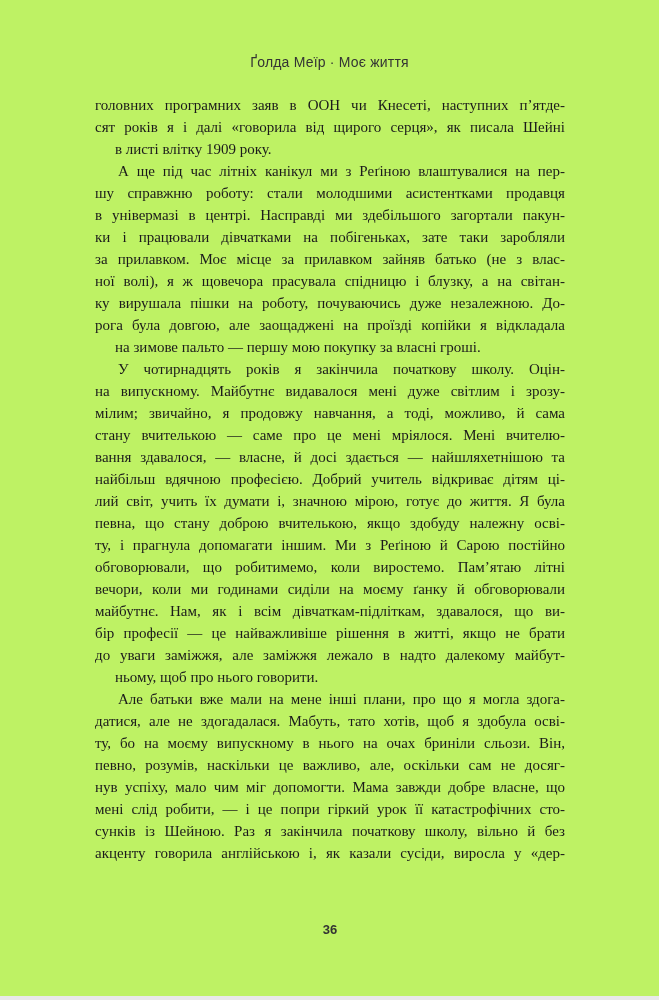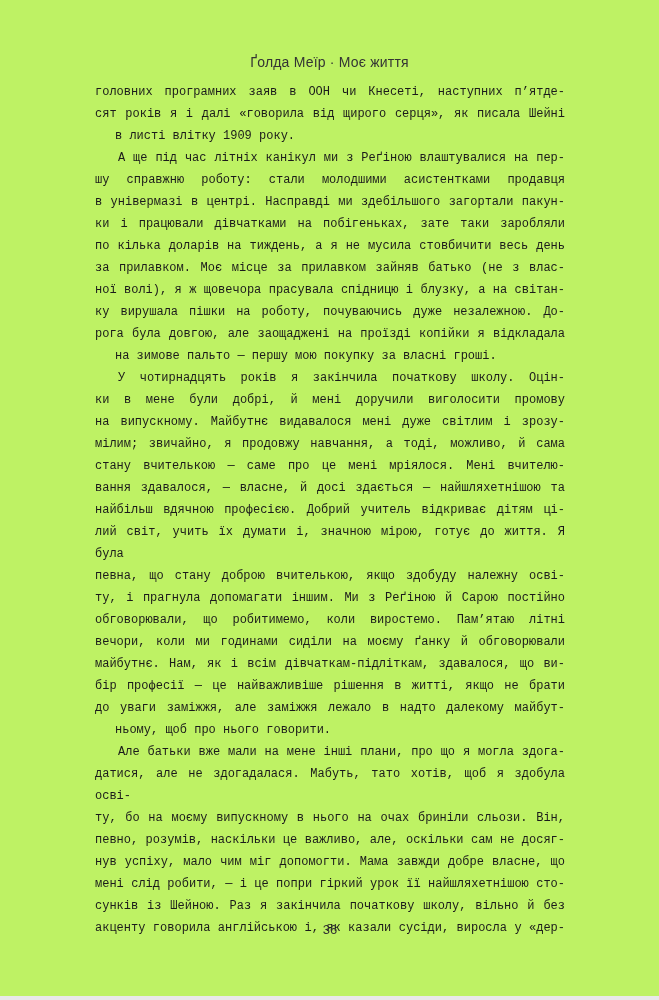--- a/index.html
+++ b/index.html
@@ -14,42 +14,43 @@
     position: absolute;
     top: 54px; left: 0; right: 0;
     text-align: center;
     font-family: "Liberation Sans", sans-serif;
     font-size: 14px;
     letter-spacing: 0.2px;
     color: #343434;
   }
   .body-text {
     position: absolute;
-    left: 95px; top: 81px;
+    left: 95px; top: 94px;
     width: 470px;
-    font-family: Liberation Mono, monospace;
-    font-size: 12px;
+    font-family: Liberation Serif, serif;
+    font-size: 15px;
     line-height: 22px;
     color: #1b1b1b;
   }
   .ln {
     text-align: justify;
     text-align-last: justify;
     min-height: 22px;
   }
   .ln.end { text-align-last: left; margin-left: 20px; }
   .ln.ind { text-indent: 23px; }
   .page-number {
     position: absolute;
     top: 922px; left: 95px;
     width: 470px;
     text-align: center;
     font-family: "Liberation Sans", sans-serif;
     font-size: 13px;
     color: #333333;
+    font-weight: bold;
   }
 </style>
 </head>
 <body>
 
 <div class="page">
 
   <div class="running-header">Ґолда Меїр · Моє життя</div>
 
   <div class="body-text">
@@ -58,31 +59,29 @@
       <div class="ln">головних програмних заяв в ООН чи Кнесеті, наступних п’ятде-</div>
       <div class="ln">сят років я і далі «говорила від щирого серця», як писала Шейні</div>
       <div class="ln end">в листі влітку 1909 року.</div>
     </div>
 
     <div>
       <div class="ln ind">А ще під час літніх канікул ми з Реґіною влаштувалися на пер-</div>
       <div class="ln">шу справжню роботу: стали молодшими асистентками продавця</div>
       <div class="ln">в універмазі в центрі. Насправді ми здебільшого загортали пакун-</div>
       <div class="ln">ки і працювали дівчатками на побігеньках, зате таки заробляли</div>
-      <div class="ln">по кілька доларів на тиждень, а я не мусила стовбичити весь день</div>
       <div class="ln">за прилавком. Моє місце за прилавком зайняв батько (не з влас-</div>
       <div class="ln">ної волі), я ж щовечора прасувала спідницю і блузку, а на світан-</div>
       <div class="ln">ку вирушала пішки на роботу, почуваючись дуже незалежною. До-</div>
       <div class="ln">рога була довгою, але заощаджені на проїзді копійки я відкладала</div>
       <div class="ln end">на зимове пальто — першу мою покупку за власні гроші.</div>
     </div>
 
     <div>
       <div class="ln ind">У чотирнадцять років я закінчила початкову школу. Оцін-</div>
-      <div class="ln">ки в мене були добрі, й мені доручили виголосити промову</div>
       <div class="ln">на випускному. Майбутнє видавалося мені дуже світлим і зрозу-</div>
       <div class="ln">мілим; звичайно, я продовжу навчання, а тоді, можливо, й сама</div>
       <div class="ln">стану вчителькою — саме про це мені мріялося. Мені вчителю-</div>
       <div class="ln">вання здавалося, — власне, й досі здається — найшляхетнішою та</div>
       <div class="ln">найбільш вдячною професією. Добрий учитель відкриває дітям ці-</div>
       <div class="ln">лий світ, учить їх думати і, значною мірою, готує до життя. Я була</div>
       <div class="ln">певна, що стану доброю вчителькою, якщо здобуду належну осві-</div>
       <div class="ln">ту, і прагнула допомагати іншим. Ми з Реґіною й Сарою постійно</div>
       <div class="ln">обговорювали, що робитимемо, коли виростемо. Пам’ятаю літні</div>
       <div class="ln">вечори, коли ми годинами сиділи на моєму ґанку й обговорювали</div>
@@ -91,21 +90,21 @@
       <div class="ln">до уваги заміжжя, але заміжжя лежало в надто далекому майбут-</div>
       <div class="ln end">ньому, щоб про нього говорити.</div>
     </div>
 
     <div>
       <div class="ln ind">Але батьки вже мали на мене інші плани, про що я могла здога-</div>
       <div class="ln">датися, але не здогадалася. Мабуть, тато хотів, щоб я здобула осві-</div>
       <div class="ln">ту, бо на моєму випускному в нього на очах бриніли сльози. Він,</div>
       <div class="ln">певно, розумів, наскільки це важливо, але, оскільки сам не досяг-</div>
       <div class="ln">нув успіху, мало чим міг допомогти. Мама завжди добре власне, що</div>
-      <div class="ln">мені слід робити, — і це попри гіркий урок її найшляхетнішою сто-</div>
+      <div class="ln">мені слід робити, — і це попри гіркий урок її катастрофічних сто-</div>
       <div class="ln">сунків із Шейною. Раз я закінчила початкову школу, вільно й без</div>
       <div class="ln">акценту говорила англійською і, як казали сусіди, виросла у «дер-</div>
     </div>
 
   </div>
 
   <div class="page-number">36</div>
 
 </div>
 

